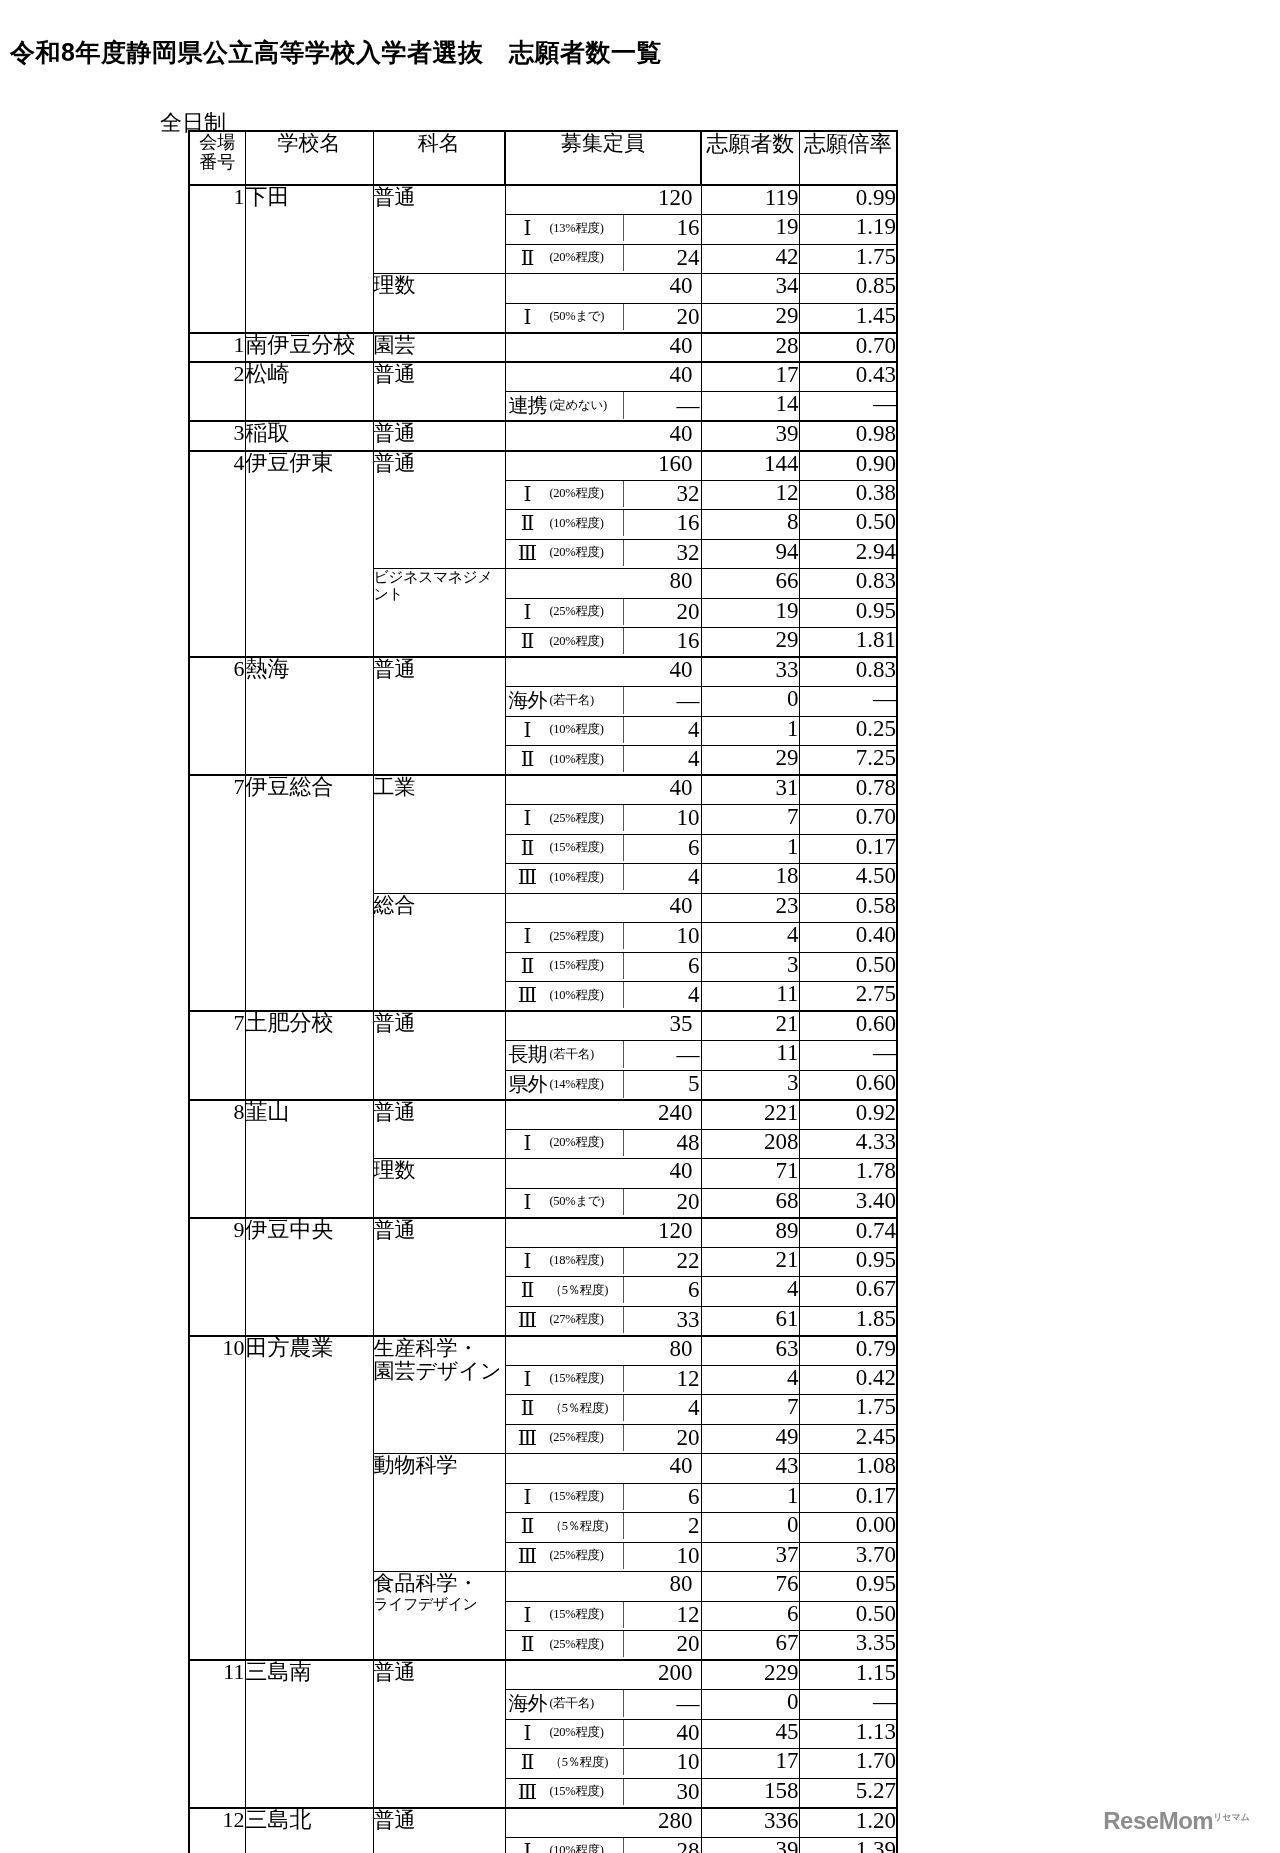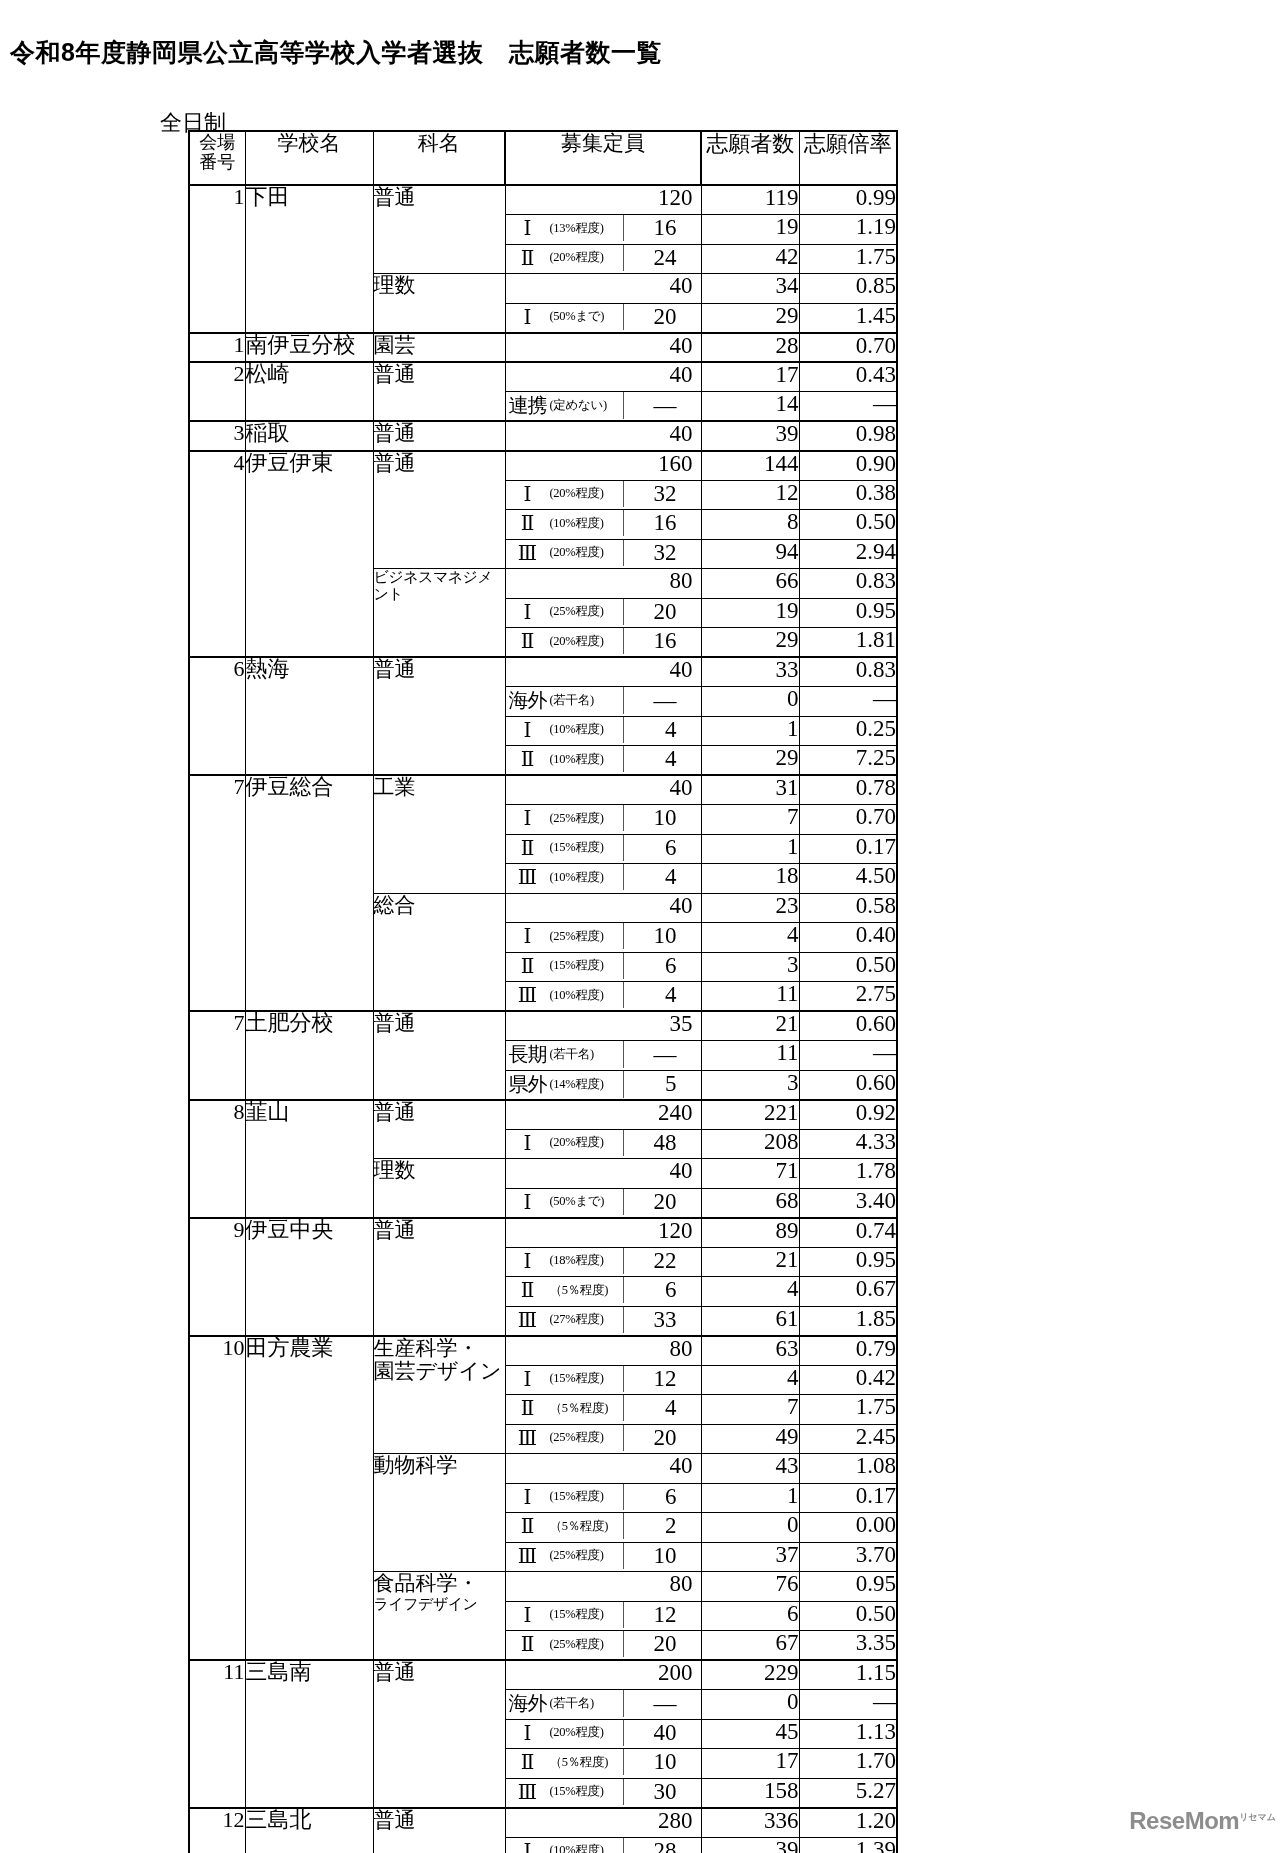--- a/index.html
+++ b/index.html
@@ -136,21 +136,21 @@
     letter-spacing: -1px;
   }
   .qs-pct {
     font-size: 12.5px;
     white-space: nowrap;
     letter-spacing: -0.3px;
   }
   .qs-num {
     flex: 1;
     text-align: right;
-    padding-right: 24px;
+    padding-right: 1px;
     font-size: 23px;
     display: flex;
     align-items: center;
     justify-content: flex-end;
   }
 
   td.apps, td.ratio {
     text-align: right;
     padding-right: 9px;
     font-size: 23px;
@@ -168,21 +168,21 @@
 
   
   td.venue, td.school, td.dept, td.quota, td.apps, td.ratio { border-left: 1px solid #000; border-right: 1px solid #000; }
   td.quota { border-left: 2px solid #000; }
   td.apps  { border-left: 2px solid #000; }
   thead th.apps-head, thead th.quota-head { border-left: 2px solid #000; }
 
   
   #watermark {
     position: absolute;
-    right: 4px;
+    right: 30px;
     bottom: 18px;
     font-family: "Liberation Sans", "DejaVu Sans", sans-serif;
     font-weight: bold;
     font-size: 24px;
     color: #8d8d8d;
     letter-spacing: -0.5px;
     margin-top: 36px;
   }
   #watermark .rs-sup {
     font-size: 9px;

